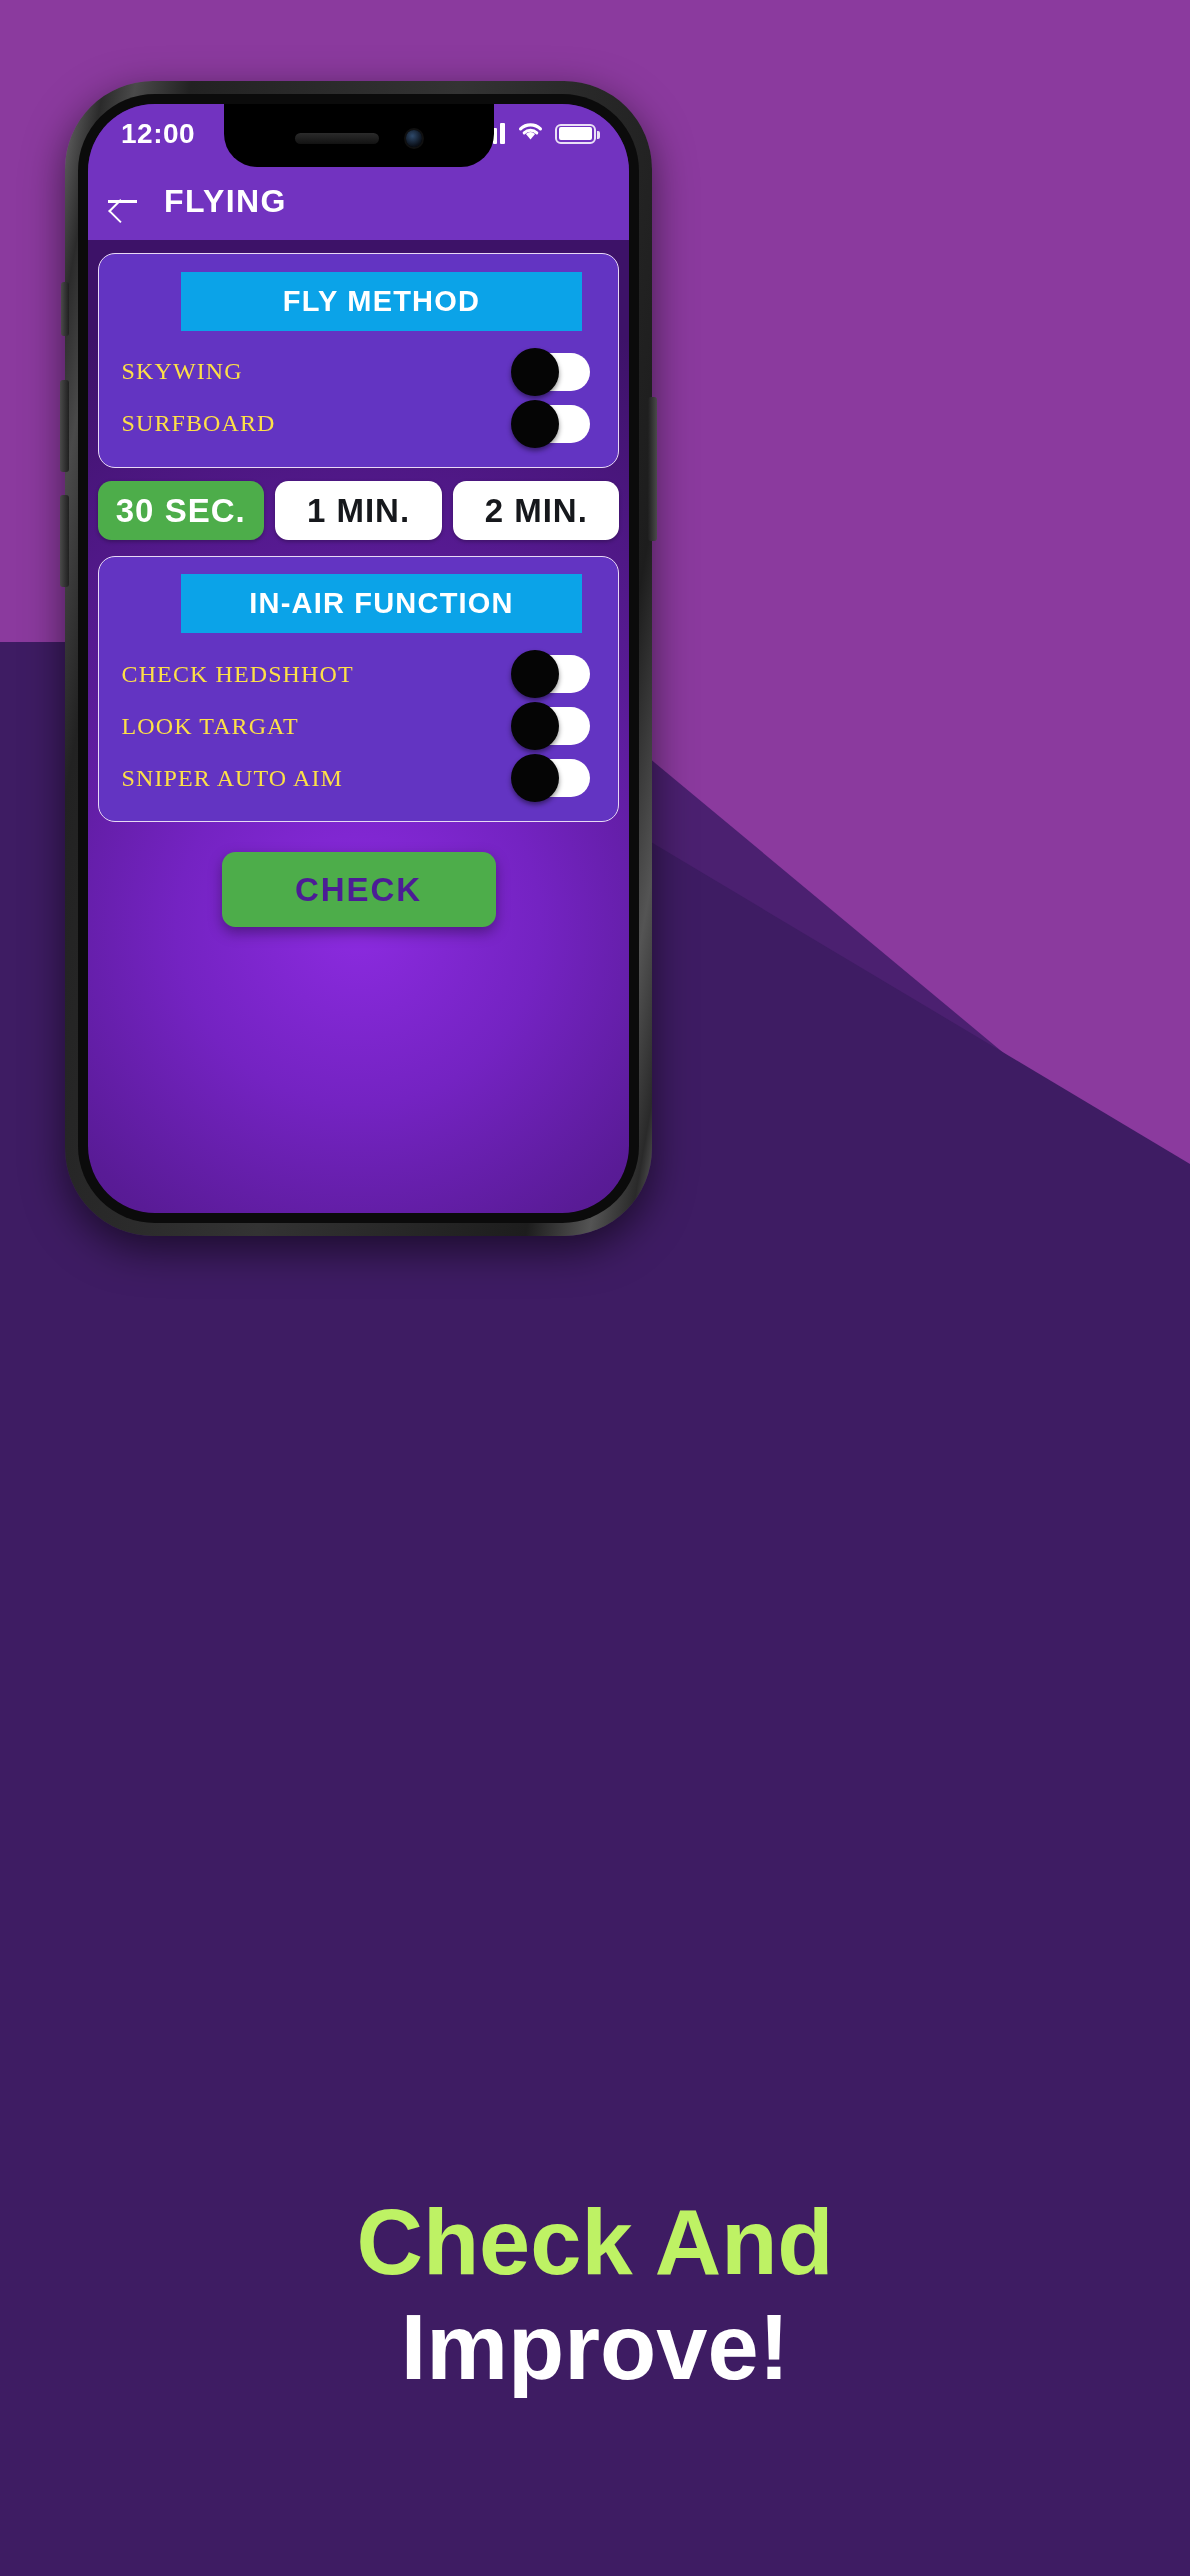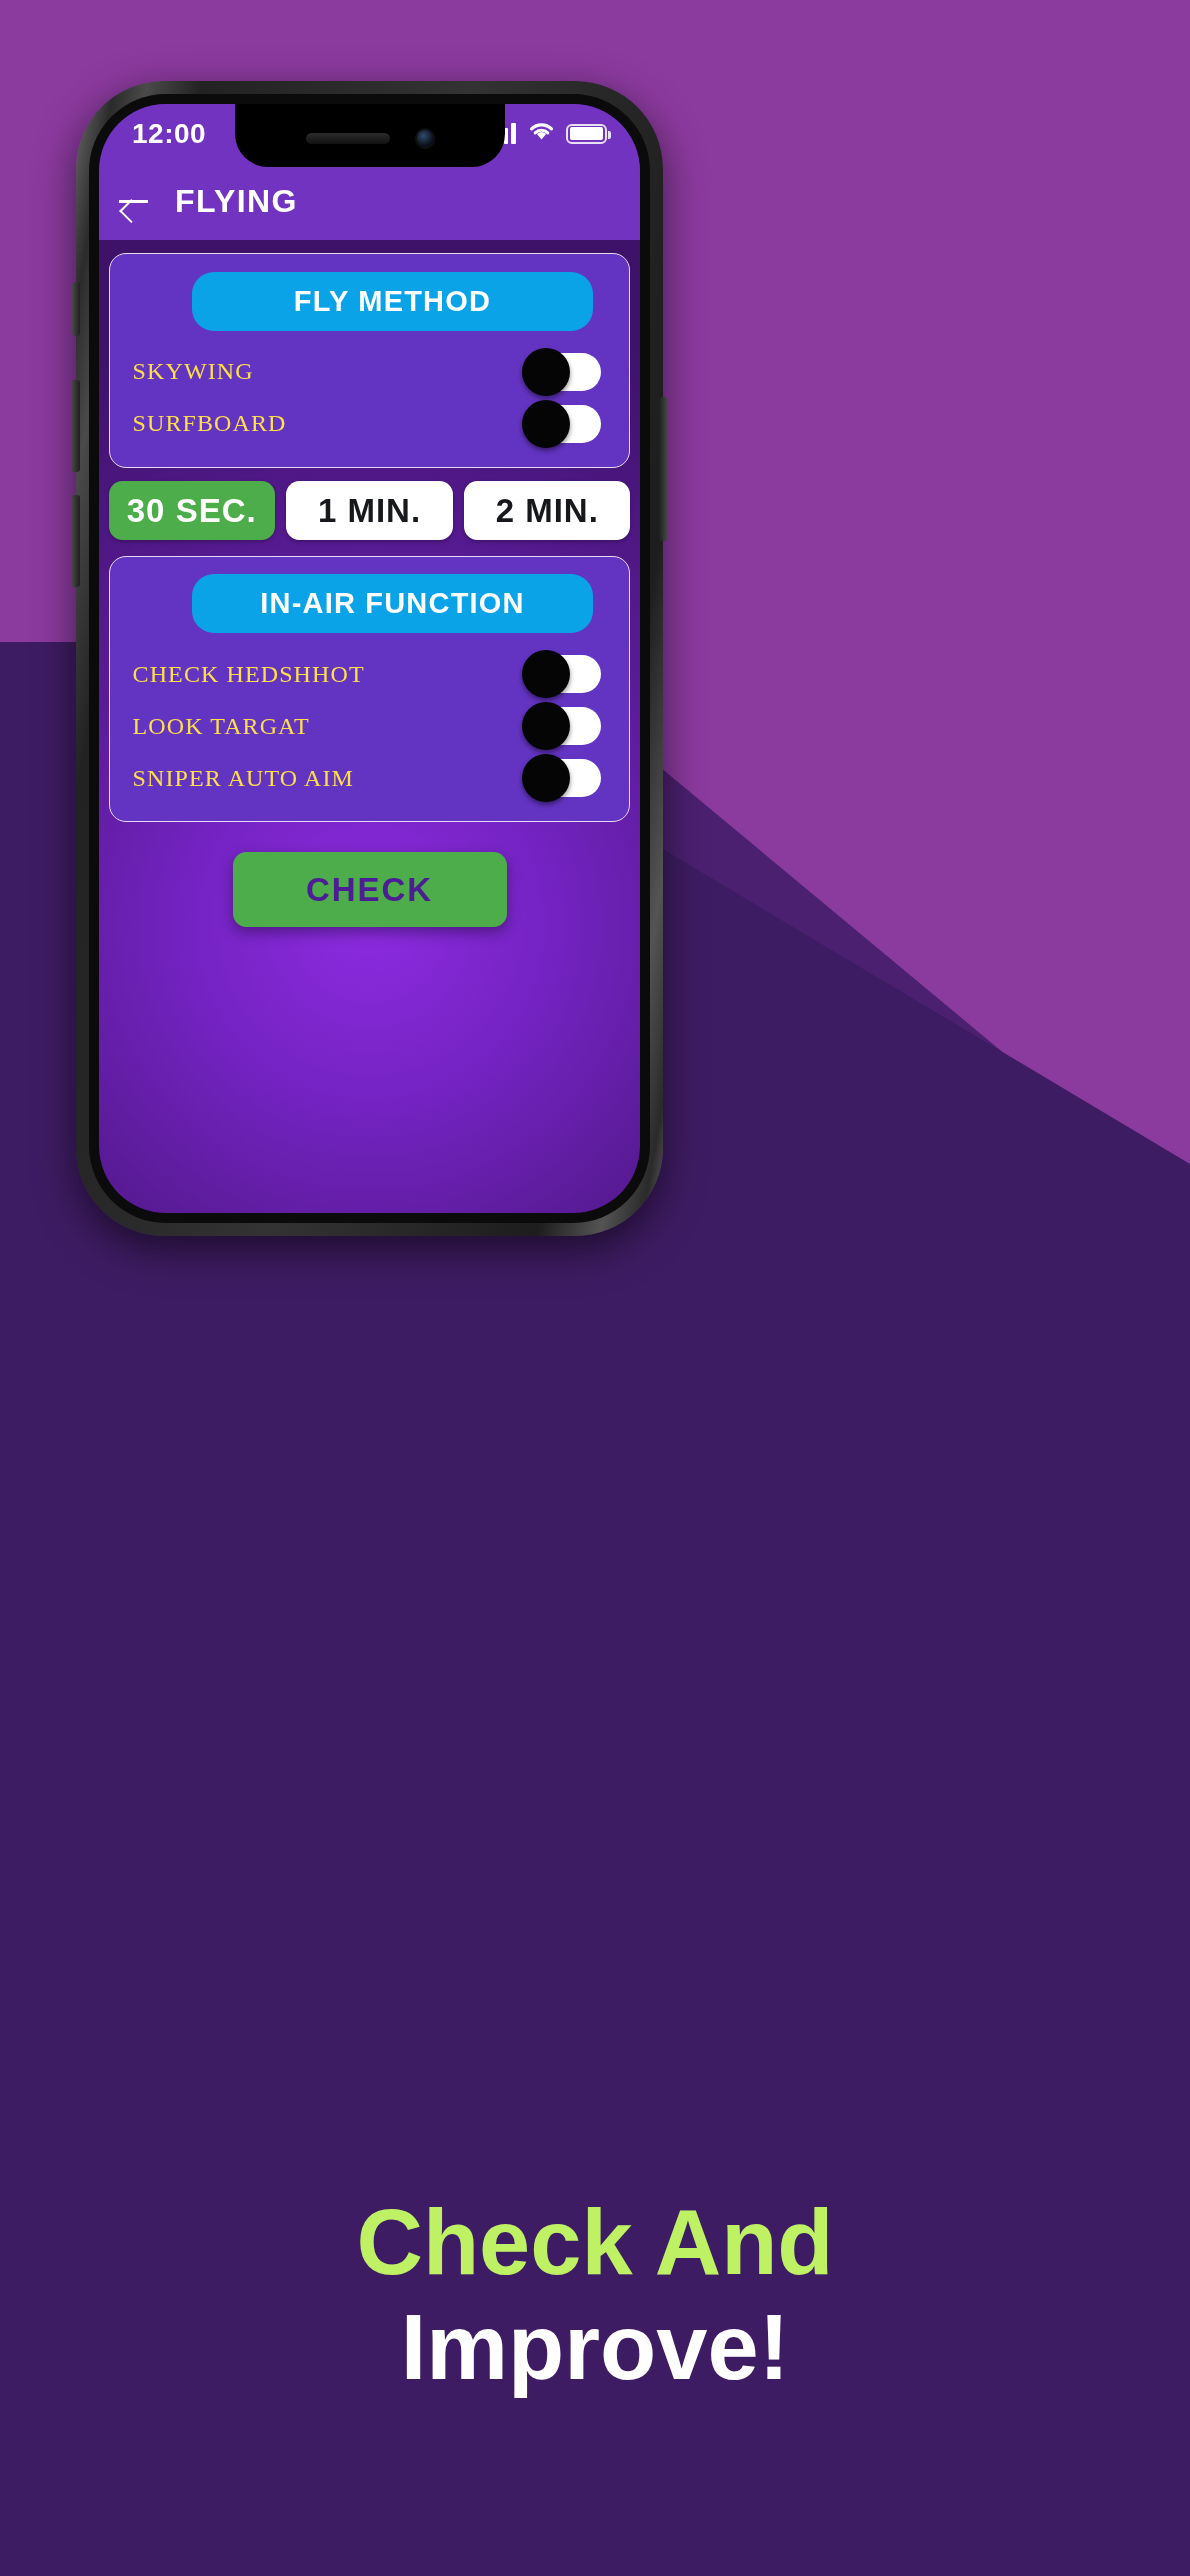--- a/index.html
+++ b/index.html
@@ -28,21 +28,21 @@
   }
   .bg-dark-bottom {
     position:absolute; left:0; top:0; width:1190px; height:2576px;
     background:#3E1C63;
     clip-path: polygon(0 642px, 316px 642px, 1190px 1164px, 1190px 2576px, 0 2576px);
   }
 
   
   #phone {
     position:absolute;
-    left:76px; top:81px;
+    left:65px; top:81px;
     width:587px; height:1155px;
   }
   .phone-frame {
     position:absolute; inset:0;
     border-radius:88px;
     background:linear-gradient(100deg,#6e6e6e 0%,#2b2b2b 5%,#4a4a4a 9%,#222 16%,#333 50%,#1d1d1d 84%,#545454 92%,#2a2a2a 97%,#6a6a6a 100%);
     box-shadow:0 13.4px 40px rgba(0,0,0,.55);
   }
   .phone-inner-bezel {
     position:absolute; left:13.4px; top:13.4px; right:13.4px; bottom:13.4px;
@@ -136,21 +136,21 @@
     position:relative;
     margin:0 0 13.4px 0;
     border:1.9px solid #e8d9f5;
     border-radius:17px;
     background:#6334C2;
     padding:13.4px 15.3px 17px 15.3px;
   }
   .card-head {
     background:#0BA3E8;
     color:#fff;
-    border-radius:22px;
+    border-radius:0;
     height:59px;
     margin:3.8px 21px 15.3px 67px;
     display:flex; align-items:center; justify-content:center;
     font-size:29px; font-weight:bold; letter-spacing:1.2px;
     cursor:pointer;
   }
   .row {
     display:flex; align-items:center;
     padding:1.9px 13.4px 1.9px 7.7px;
     min-height:52px;

